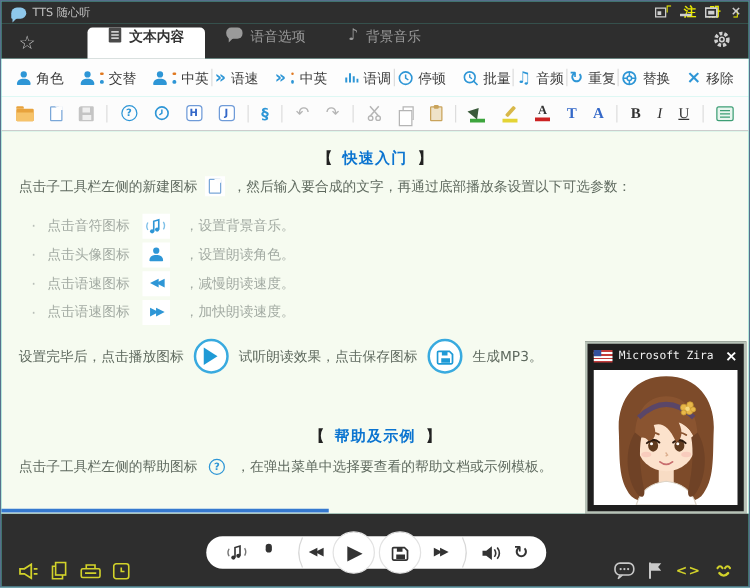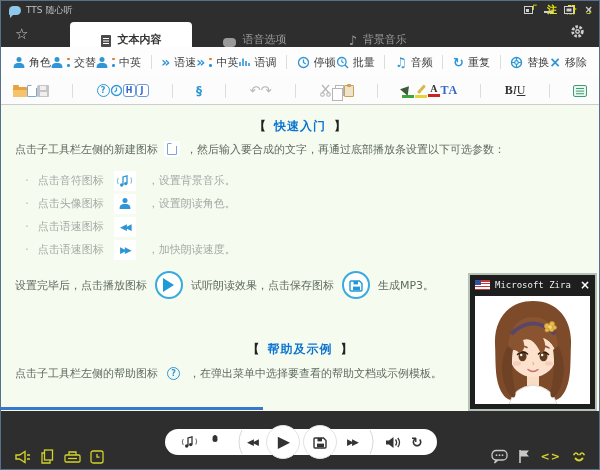--- a/index.html
+++ b/index.html
@@ -22,38 +22,38 @@
   .minimize{width:9px;height:8px;position:relative;}
   .minimize::after{content:"";position:absolute;left:0;bottom:1px;width:9px;height:2px;background:#cfcfcf;}
   .maximize{width:10px;height:8px;border:1px solid #cfcfcf;background:#cfcfcf;box-shadow:inset 0 0 0 1.5px #2e2e2e;}
   .closex{font-weight:bold;font-size:11px;color:#e0e0e0;}
 
   
   .tabbar{position:absolute;top:18px;left:0;right:0;height:28px;background:#2e2e2e;
     display:flex;align-items:flex-end;}
   .star{color:#c8c8c8;font-size:15px;margin:0 0 4px 14px;}
   .tabs{display:flex;align-items:flex-end;margin-left:42px;height:100%;}
-  .tab{height:25px;display:flex;align-items:flex-end;gap:6px;padding:0 31px;font-size:11px;color:#9a9a9a;}
+  .tab{height:25px;display:flex;align-items:flex-start;gap:6px;padding:0 17px;font-size:11px;color:#9a9a9a;}
   .tab.active{background:#fff;color:#333;border-radius:4px 4px 0 0;font-weight:bold;}
   .gear{margin-left:auto;margin-right:14px;margin-bottom:4px;}
   .tab-doc{width:10px;height:12px;background:#4a4a4a;border-radius:1px;position:relative;}
   .tab-doc::after{content:"";position:absolute;left:2px;top:3px;width:6px;height:1px;background:#fff;
      box-shadow:0 2.5px 0 #fff,0 5px 0 #fff;}
   .tab-bubble{width:13px;height:9px;background:#9a9a9a;border-radius:4px;position:relative;}
   .tab-bubble::after{content:"";position:absolute;left:2px;bottom:-3px;border:3px solid transparent;border-top-color:#9a9a9a;border-left-color:#9a9a9a;}
   .glyph-note{font-size:13px;color:#9a9a9a;line-height:1;}
   .tab-file{width:10px;height:12px;background:#9a9a9a;border-radius:1px;position:relative;color:#2e2e2e;}
   .tab-file::after{content:"♪";position:absolute;left:2px;top:1px;font-size:8px;}
 
   
   .tbar{position:absolute;left:0;right:0;background:#fdfdfd;display:flex;align-items:center;
      padding:0 12px;justify-content:space-between;}
   .tbar1{top:46px;height:30px;}
   .tbar2{top:76px;height:28px;border-bottom:1px solid #ccc;background:#fcfcfc;}
-  .grp{display:flex;align-items:center;gap:0;}
+  .grp{display:flex;align-items:center;gap:13px;}
   .sep{width:1px;height:14px;background:#ddd;}
   .titem{display:flex;align-items:center;gap:4px;font-size:11px;color:#3c3c3c;cursor:default;}
 
   .p-ico{width:12px;height:11px;position:relative;display:inline-block;--c:#2e96d6;}
   .p-ico::before{content:"";position:absolute;top:0;left:50%;transform:translateX(-50%);
      width:5px;height:5px;border-radius:50%;background:var(--c);}
   .p-ico::after{content:"";position:absolute;bottom:0;left:50%;transform:translateX(-50%);
      width:11px;height:5px;border-radius:6px 6px 1px 1px;background:var(--c);}
   .dots{position:relative;width:3px;height:11px;}
   .dots::before{content:"";position:absolute;top:1px;width:2.5px;height:2.5px;background:#e07820;border-radius:50%;}
@@ -364,20 +364,21 @@
             <span class="p-ico"></span>
           </span>
         <span class="atxt">，设置朗读角色。</span>
       </div>
       <div class="bullet">
         <span class="dot">·</span>
           <span class="btxt">点击语速图标</span>
         <span class="bicon">
             <span class="ff-blue">◀◀</span>
           </span>
+        <span class="atxt">，减慢朗读速度。</span>
       </div>
       <div class="bullet">
         <span class="dot">·</span>
           <span class="btxt">点击语速图标</span>
         <span class="bicon">
             <span class="ff-blue">▶▶</span>
           </span>
         <span class="atxt">，加快朗读速度。</span>
       </div>
     </div>

